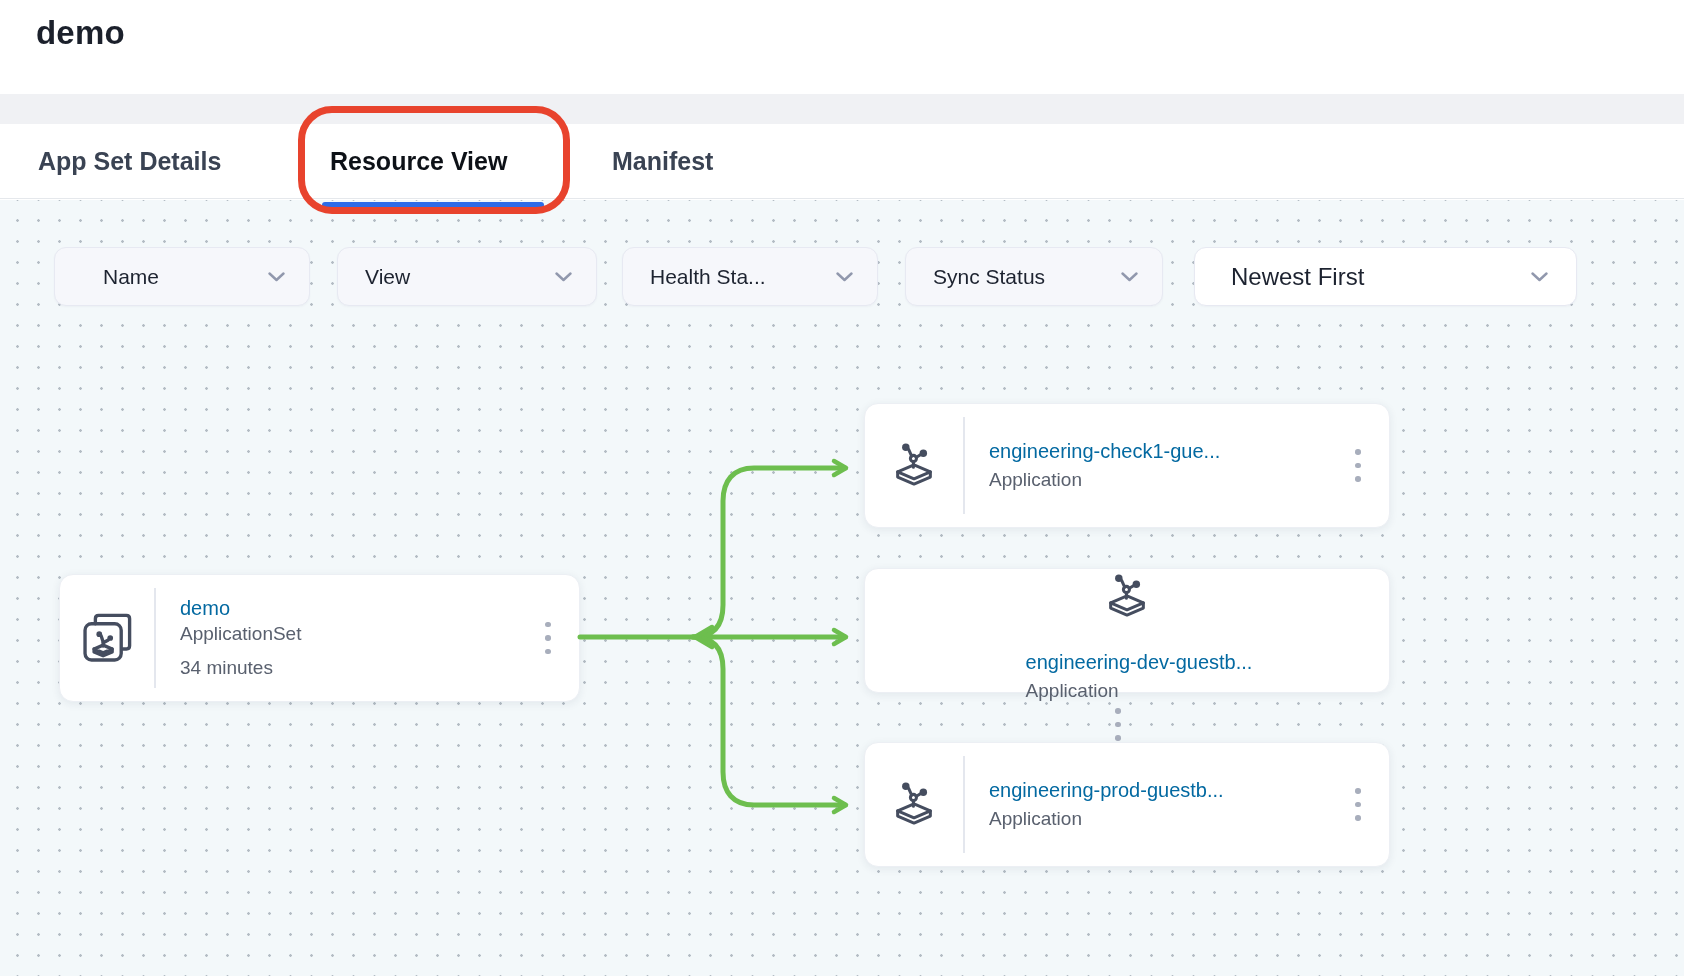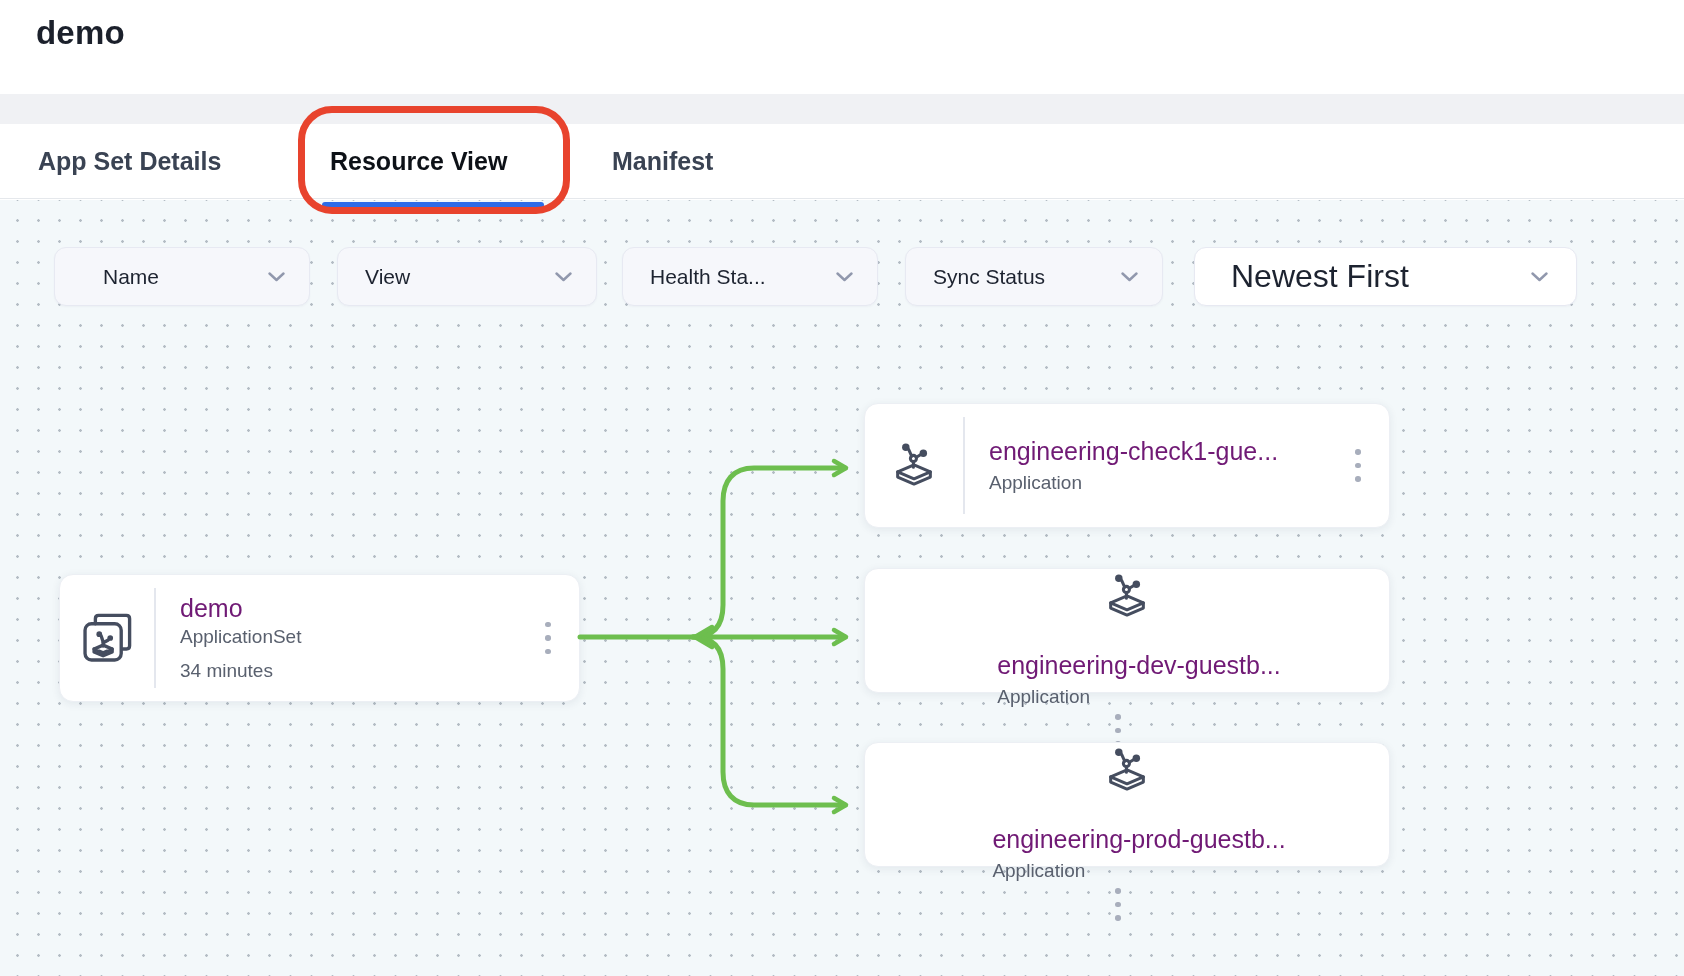--- a/index.html
+++ b/index.html
@@ -20,40 +20,40 @@
   
   .canvas { position:absolute; left:0; top:200px; width:1684px; height:776px;
     background-color:#f3f8fa;
     background-image:radial-gradient(circle, rgba(146,156,168,.65) 1.2px, transparent 1.5px);
     background-size:21px 21px; background-position:7px 10px; }
 
   
   .pill { position:absolute; top:47px; height:59px; background:#f6f7fb; border:1px solid #e7e9f2; border-radius:12px;
     display:flex; align-items:center; justify-content:space-between; padding:0 24px 0 27px; cursor:pointer;
     font-size:21px; font-weight:500; color:#1d2330; box-shadow:0 1px 2px rgba(50,60,90,.04); }
-  .pill.white { background:#ffffff; font-size:32px; font-weight:500; padding:0 28px 0 36px; }
+  .pill.white { background:#ffffff; font-size:24px; font-weight:500; padding:0 28px 0 36px; }
   .chev { width:17px; height:10px; flex:0 0 auto; margin-left:14px; }
   .chev polyline { fill:none; stroke:#9198ad; stroke-width:2.4; stroke-linecap:round; stroke-linejoin:round; }
 
   
   .node { position:absolute; background:#ffffff; border:1px solid #eceff4; border-radius:14px;
     box-shadow:0 2px 8px rgba(40,55,80,.08); display:flex; align-items:center; cursor:pointer; }
   .node .icon-wrap { flex:0 0 auto; display:flex; align-items:center; justify-content:center; }
   .node .divider { width:2px; align-self:stretch; margin:13px 0; background:#e4e7ee; flex:0 0 auto; }
   .node .texts { flex:1 1 auto; padding-left:24px; min-width:0; }
-  .node .n-title { font-size:25px; font-weight:500; color:#701a75; white-space:nowrap; overflow:hidden; }
+  .node .n-title { font-size:20px; font-weight:500; color:#0369a1; white-space:nowrap; overflow:hidden; }
   .node .n-sub   { font-size:19px; font-weight:400; color:#59606e; margin-top:6px; white-space:nowrap; }
   .kebab { flex:0 0 auto; width:26px; display:flex; flex-direction:column; align-items:center; gap:8px; margin-right:18px; cursor:pointer; padding:6px 0; }
   .kebab i { width:5.5px; height:5.5px; border-radius:50%; background:#a8aebc; }
 
   .root-node  { left:59px;  top:574px; width:521px; height:128px; }
   .root-node .icon-wrap { width:94px; }
   .child-node { left:864px; width:526px; height:125px; }
   .child-node .icon-wrap { width:98px; }
-  .child-1 { top:403px; } .child-2 { top:568px;flex-direction:column; } .child-3 { top:742px;flex-direction:column; }
+  .child-1 { top:403px; } .child-2 { top:568px;flex-direction:column; } .child-3 { top:742px; }
 
   
   svg.edges { position:absolute; left:0; top:0; width:1684px; height:976px; pointer-events:none; z-index:2; }
   .edge { fill:none; stroke:#6dbe4e; stroke-width:5; stroke-linecap:round; stroke-linejoin:round; }
   .edge-head { fill:none; stroke:#6dbe4e; stroke-width:4.5; stroke-linecap:round; stroke-linejoin:round; }
 
   .res-icon { stroke:#454d5f; fill:none; stroke-width:2.6; stroke-linecap:round; stroke-linejoin:round; }
   .res-icon .dot { fill:#454d5f; stroke:none; }
 </style>
 </head>

